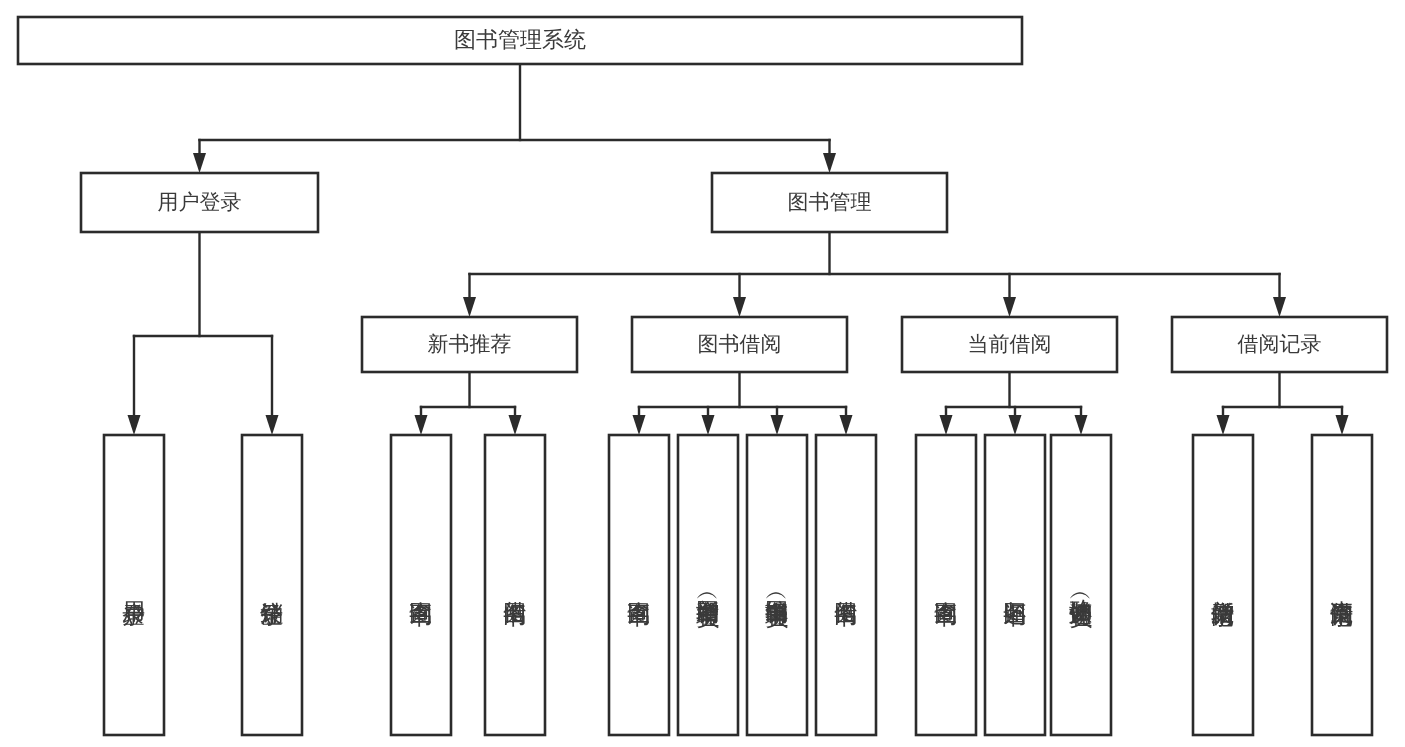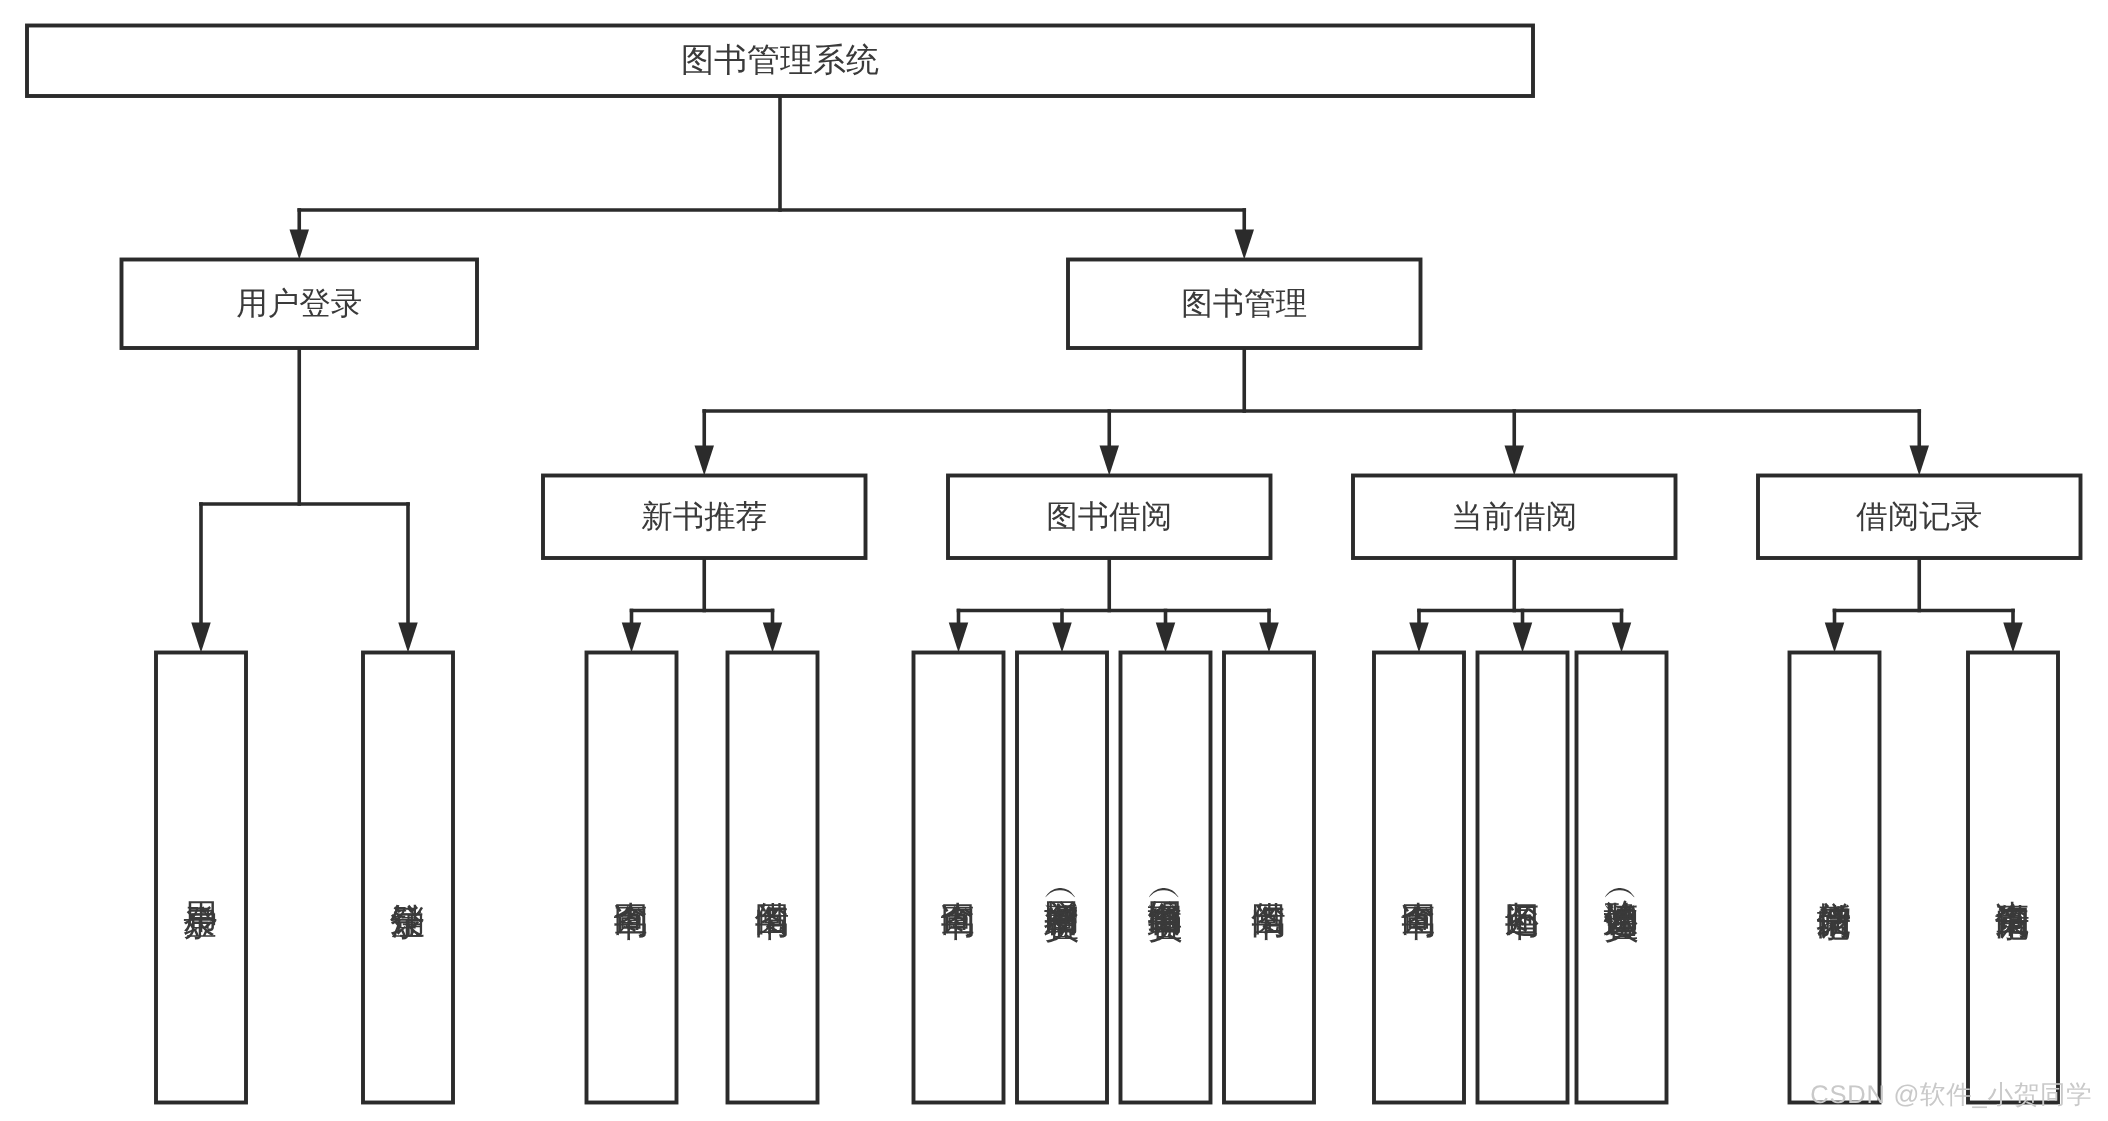--- a/index.html
+++ b/index.html
@@ -212,15 +212,14 @@
         <span class="vlabel">确认归还（管理员）</span>
       </div>
       <div class="vlabel-wrap" style="left: 1193px; top: 435px; width: 60px; height: 300px;">
         <span class="vlabel">新增借阅记录</span>
       </div>
       <div class="vlabel-wrap" style="left: 1312px; top: 435px; width: 60px; height: 300px;">
         <span class="vlabel">查询借阅记录</span>
       </div>
     </div>
 
-  <div class="watermark">CSDN @软件_小贺同学</div>
 
 </div>
 
 </body></html>

